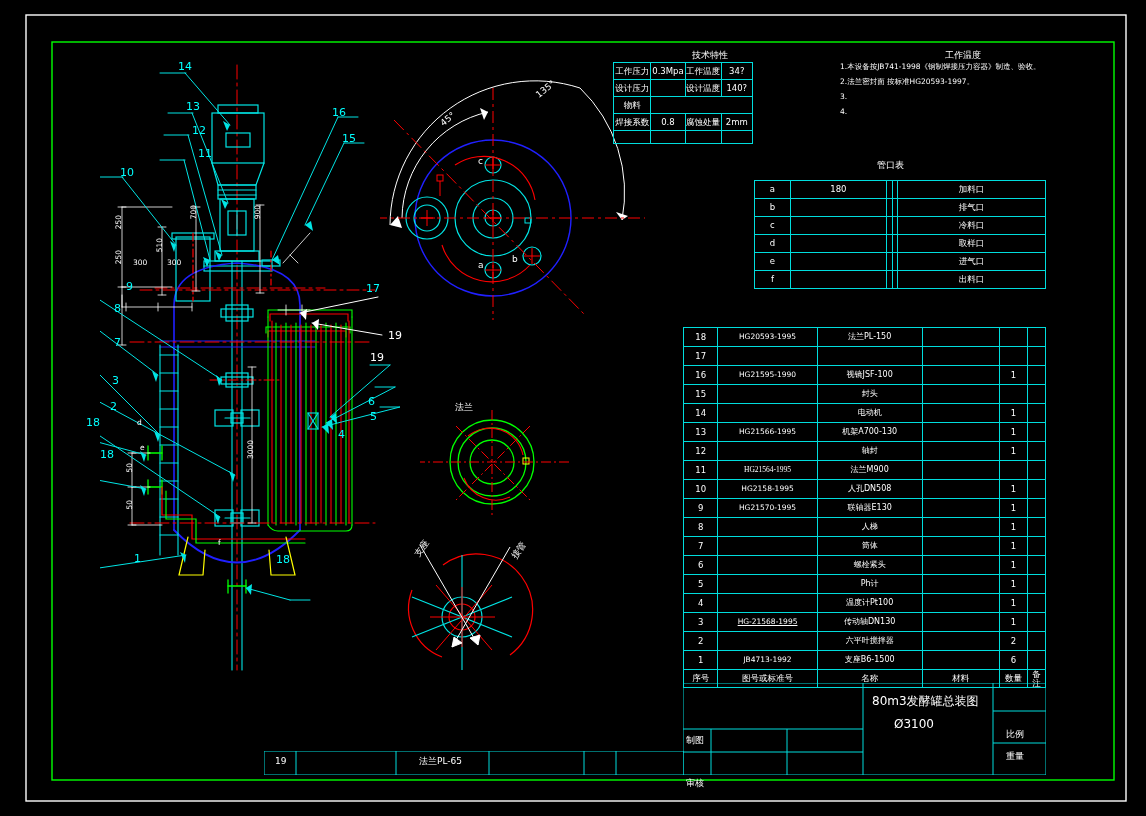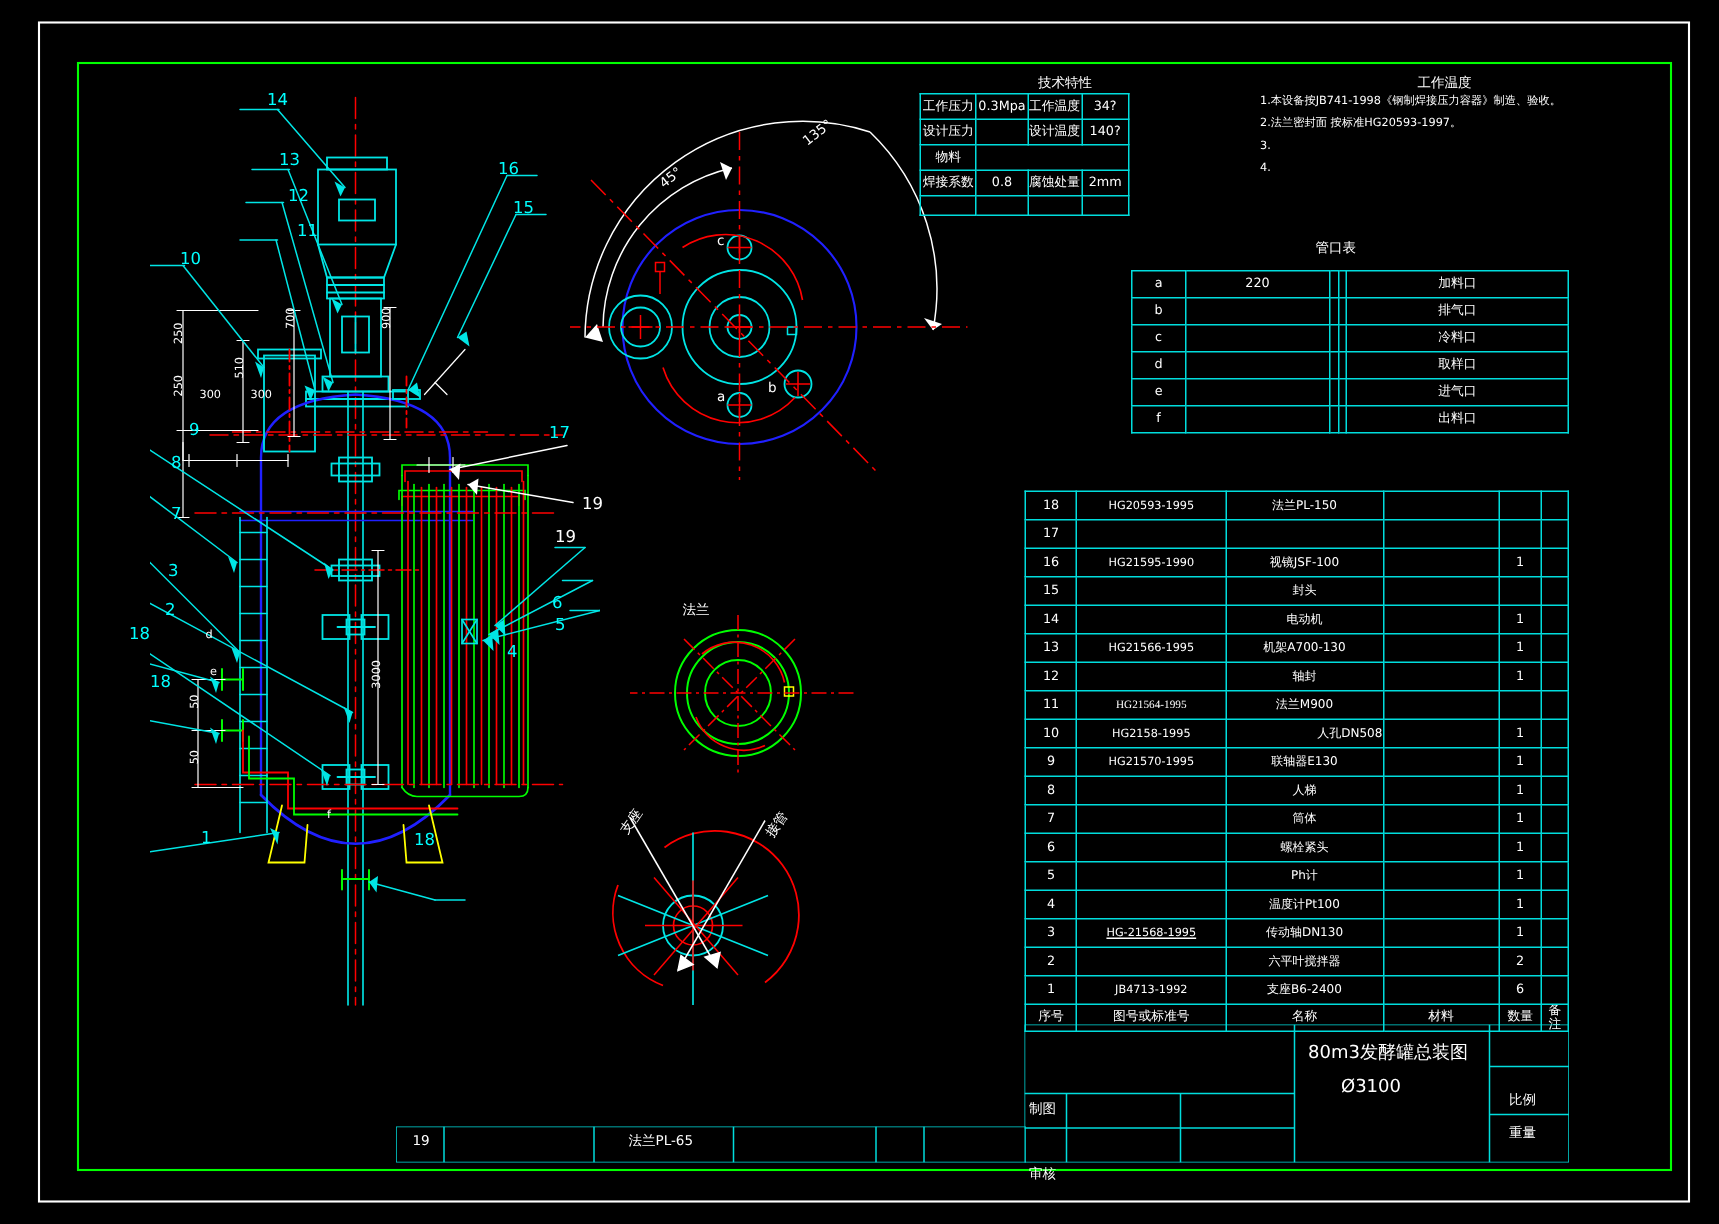--- a/index.html
+++ b/index.html
@@ -477,21 +477,21 @@
   <div class="txt" style="left:840px;top:63px;font-size:7.5px;">1.本设备按JB741-1998《钢制焊接压力容器》制造、验收。</div>
   <div class="txt" style="left:840px;top:78px;font-size:7.5px;">2.法兰密封面 按标准HG20593-1997。</div>
   <div class="txt" style="left:840px;top:93px;font-size:7.5px;">3.</div>
   <div class="txt" style="left:840px;top:108px;font-size:7.5px;">4.</div>
 
   <div class="ttl" style="left:877px;top:159px;">管口表</div>
   <table class="tbl" style="left:754px;top:180px;width:292px;">
     <tbody>
       <tr style="height:18px;">
         <td>a</td>
-        <td>220</td>
+        <td>180</td>
         <td></td>
         <td></td>
         <td>加料口</td>
       </tr>
       <tr style="height:18px;">
         <td>b</td>
         <td></td>
         <td></td>
         <td></td>
         <td>排气口</td>
@@ -589,21 +589,21 @@
           <td style="width: 34px;">11</td>
           <td style="width: 100px; font-size: 7.5px; font-family: Liberation Serif, serif;">HG21564-1995</td>
           <td style="width: 106px; font-size: 8px;">法兰M900</td>
           <td style="width: 78px;"></td>
           <td style="width: 28px;"></td>
           <td style="width: 17px;"></td>
         </tr>
         <tr style="height: 19px;">
           <td style="width: 34px;">10</td>
           <td style="width: 100px; font-size: 7.5px;">HG2158-1995</td>
-          <td style="width: 106px; font-size: 8px; text-align: right;">人孔DN508</td>
+          <td style="width: 106px; font-size: 8px;">人孔DN508</td>
           <td style="width: 78px;"></td>
           <td style="width: 28px;">1</td>
           <td style="width: 17px;"></td>
         </tr>
         <tr style="height: 19px;">
           <td style="width: 34px;">9</td>
           <td style="width: 100px; font-size: 7.5px; margin-top: 15px;">HG21570-1995</td>
           <td style="width: 106px; font-size: 8px;">联轴器E130</td>
           <td style="width: 78px;"></td>
           <td style="width: 28px;">1</td>
@@ -661,21 +661,21 @@
           <td style="width: 34px;">2</td>
           <td style="width: 100px; font-size: 7.5px;"></td>
           <td style="width: 106px; font-size: 8px;">六平叶搅拌器</td>
           <td style="width: 78px;"></td>
           <td style="width: 28px;">2</td>
           <td style="width: 17px;"></td>
         </tr>
         <tr style="height: 19px;">
           <td style="width: 34px;">1</td>
           <td style="width: 100px; font-size: 7.5px;">JB4713-1992</td>
-          <td style="width: 106px; font-size: 8px;">支座B6-2400</td>
+          <td style="width: 106px; font-size: 8px;">支座B6-1500</td>
           <td style="width: 78px;"></td>
           <td style="width: 28px;">6</td>
           <td style="width: 17px;"></td>
         </tr>
         <tr style="height: 18px;">
           <td style="width: 34px;">序号</td>
           <td style="width: 100px;">图号或标准号</td>
           <td style="width: 106px;">名称</td>
           <td style="width: 78px;">材料</td>
           <td style="width: 28px;">数量</td>

